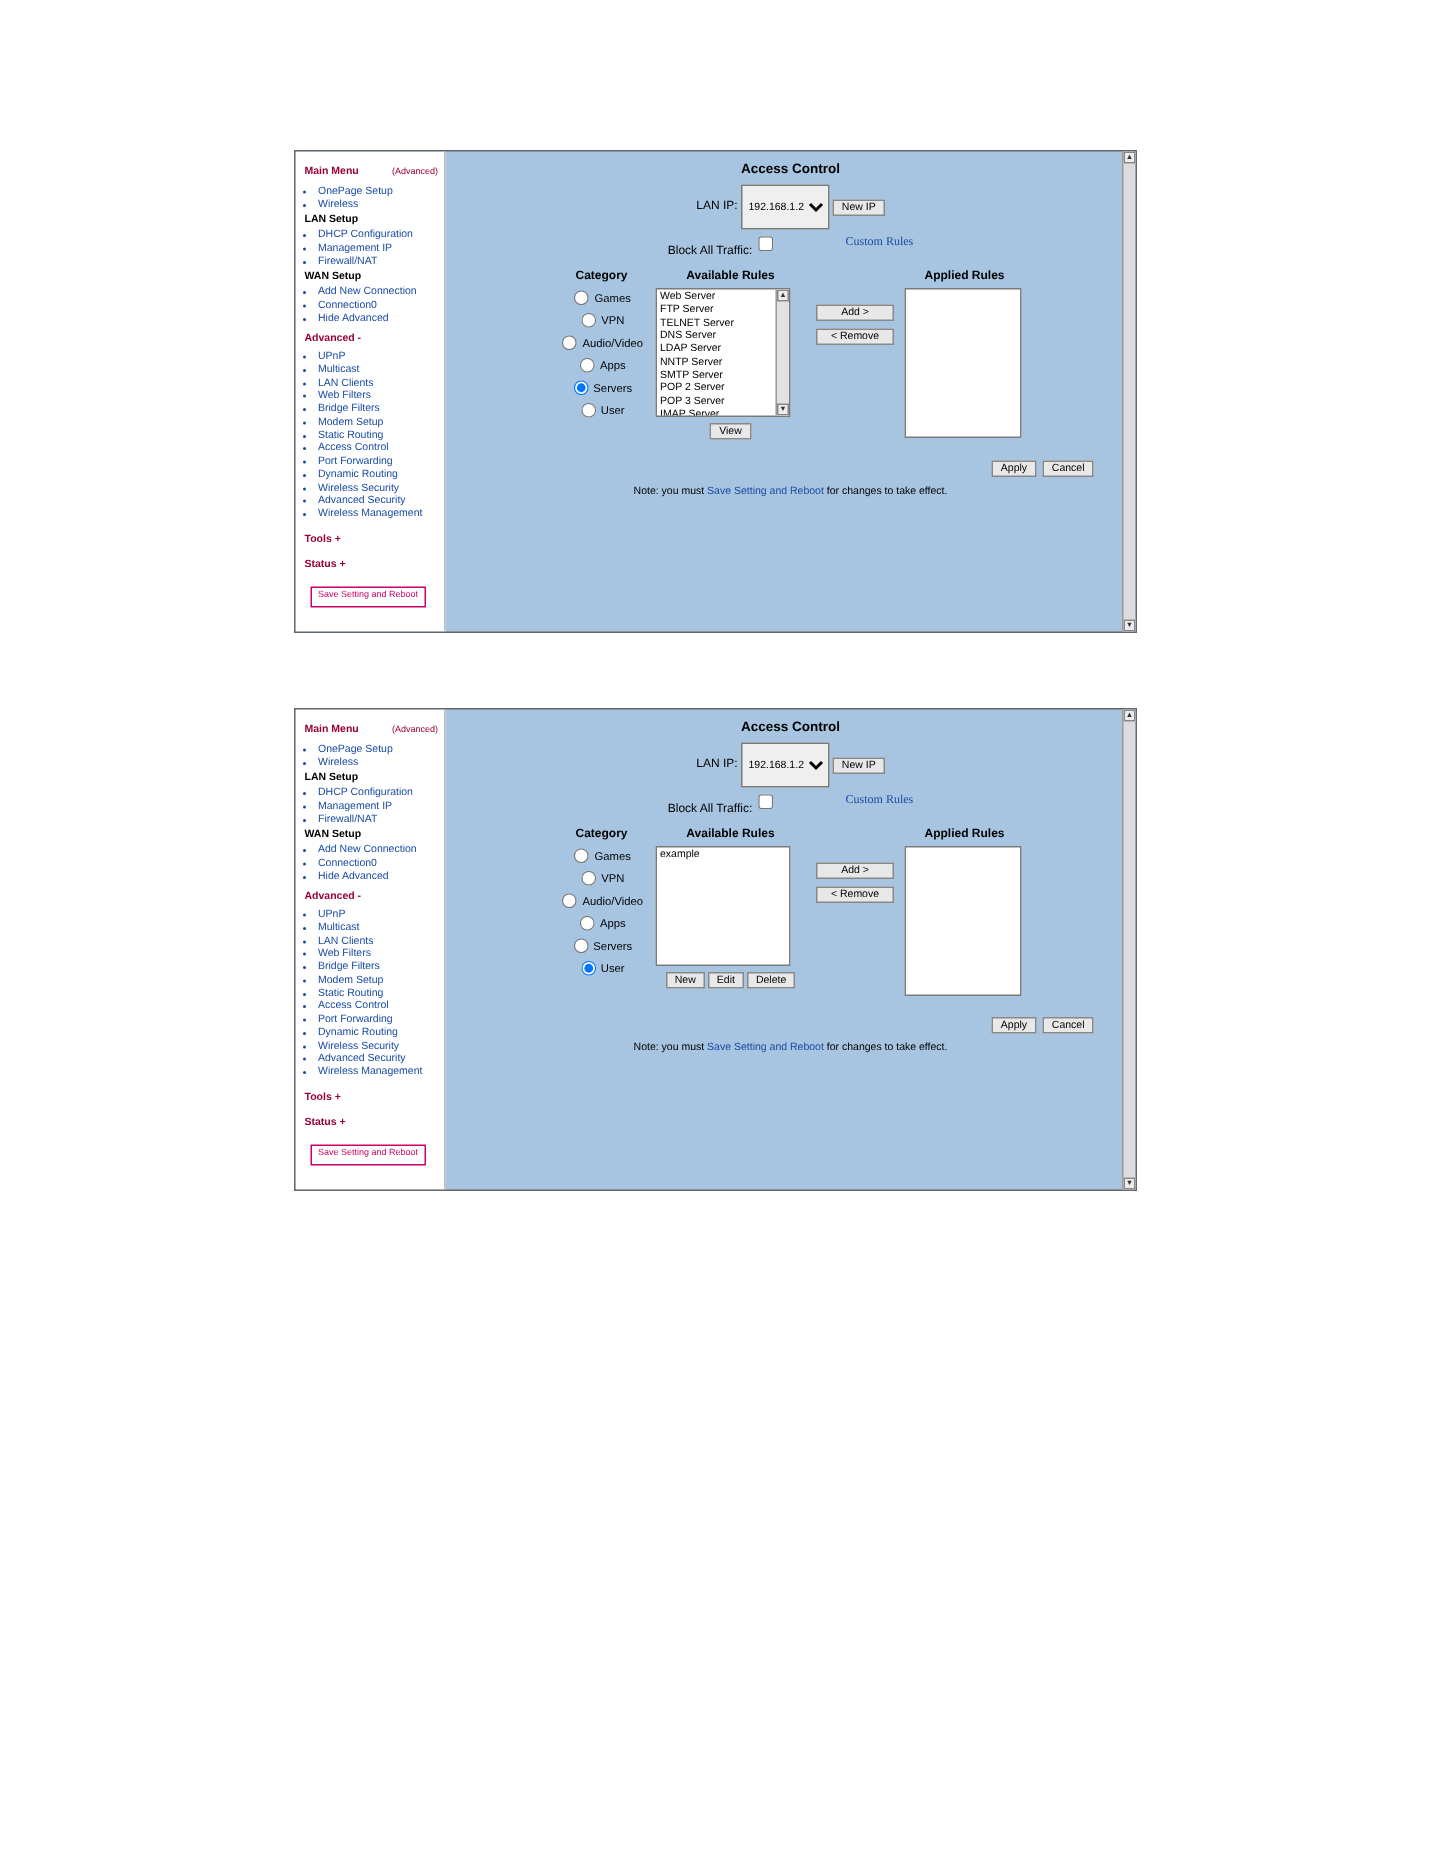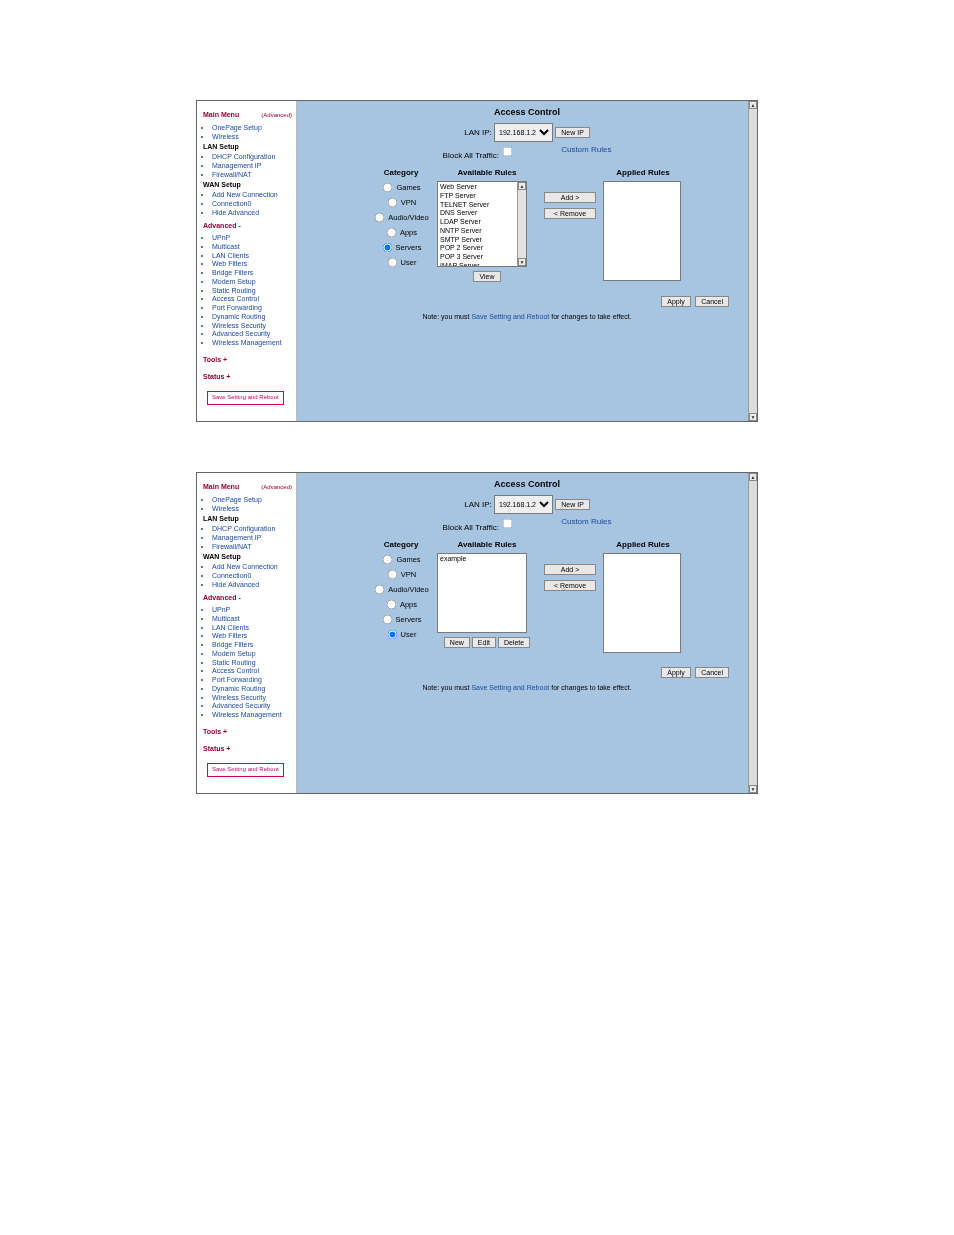--- a/index.html
+++ b/index.html
@@ -59,33 +59,33 @@
   .scroll-gutter .arr {
     position:absolute; left:0; right:0; height:8px;
     background:#ececec; border:1px solid #888;
     box-sizing:border-box; text-align:center; font-size:5px; line-height:6px; color:#333;
   }
   .scroll-gutter .arr.top { top:0; }
   .scroll-gutter .arr.bot { bottom:0; }
   .title { text-align:center; font-weight:bold; font-size:9px; padding:6px 0 6px 0; }
   .lan-row { text-align:center; font-size:8px; }
   .lan-row select {
-    font-size:7px; height:19px; border:1px solid #7a7a7a;
+    font-size:7px; height:30px; border:1px solid #7a7a7a;
   }
   .mini-btn {
     font-size:7px; padding:1px 5px;
     background:#e8e8e8; border:1px solid #888; cursor:pointer;
     font-family:inherit;
   }
   .block-row {
     display:flex; justify-content:center; gap:45px;
     font-size:8px; margin:3px 0 8px 0; align-items:flex-start;
   }
   .block-row input[type=checkbox]{ margin:0 2px 0 0; transform:scale(0.75); }
-  .cr { color:#1a4ba3; cursor:pointer; }
+  .cr { color:#1a4ba3; cursor:pointer;font-family:Liberation Serif, serif; }
   .columns {
     display:flex; justify-content:center; gap:6px;
     padding:0 12px;
   }
   .col { font-size:8px; }
   .col.cat { width:60px; }
   .col.rules { width:100px; }
   .col.btns { width:54px; padding-top:24px; display:flex; flex-direction:column; gap:5px; align-items:center; }
   .col.applied { width:80px; }
   .col-h { font-weight:bold; text-align:center; margin-bottom:4px; font-size:8px; }

